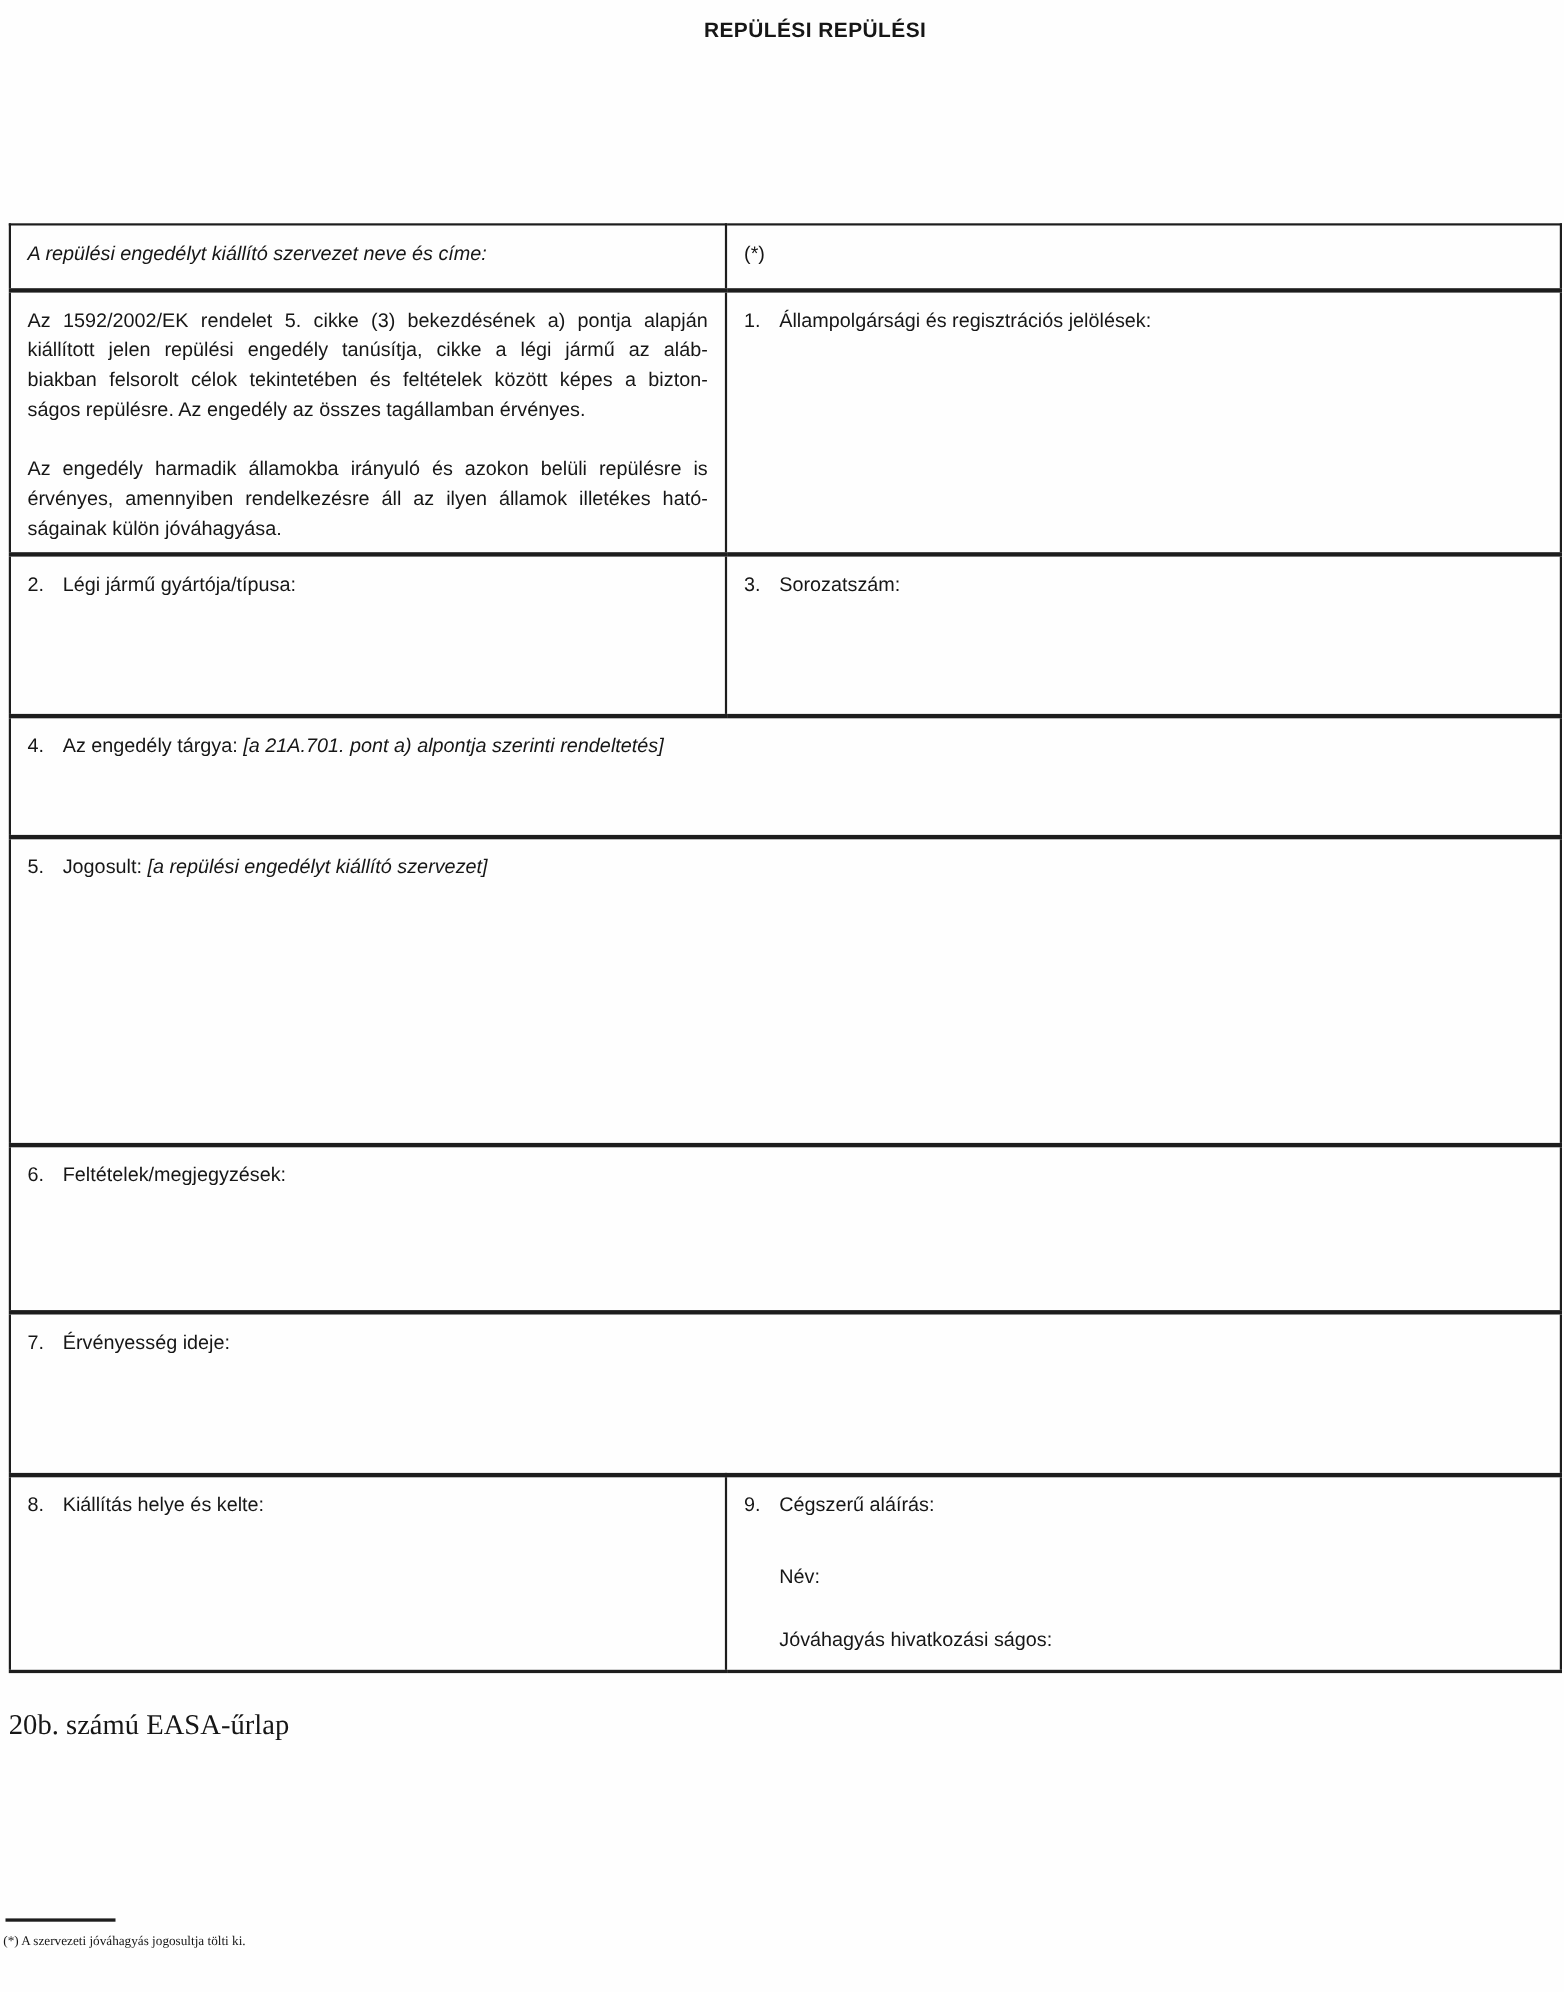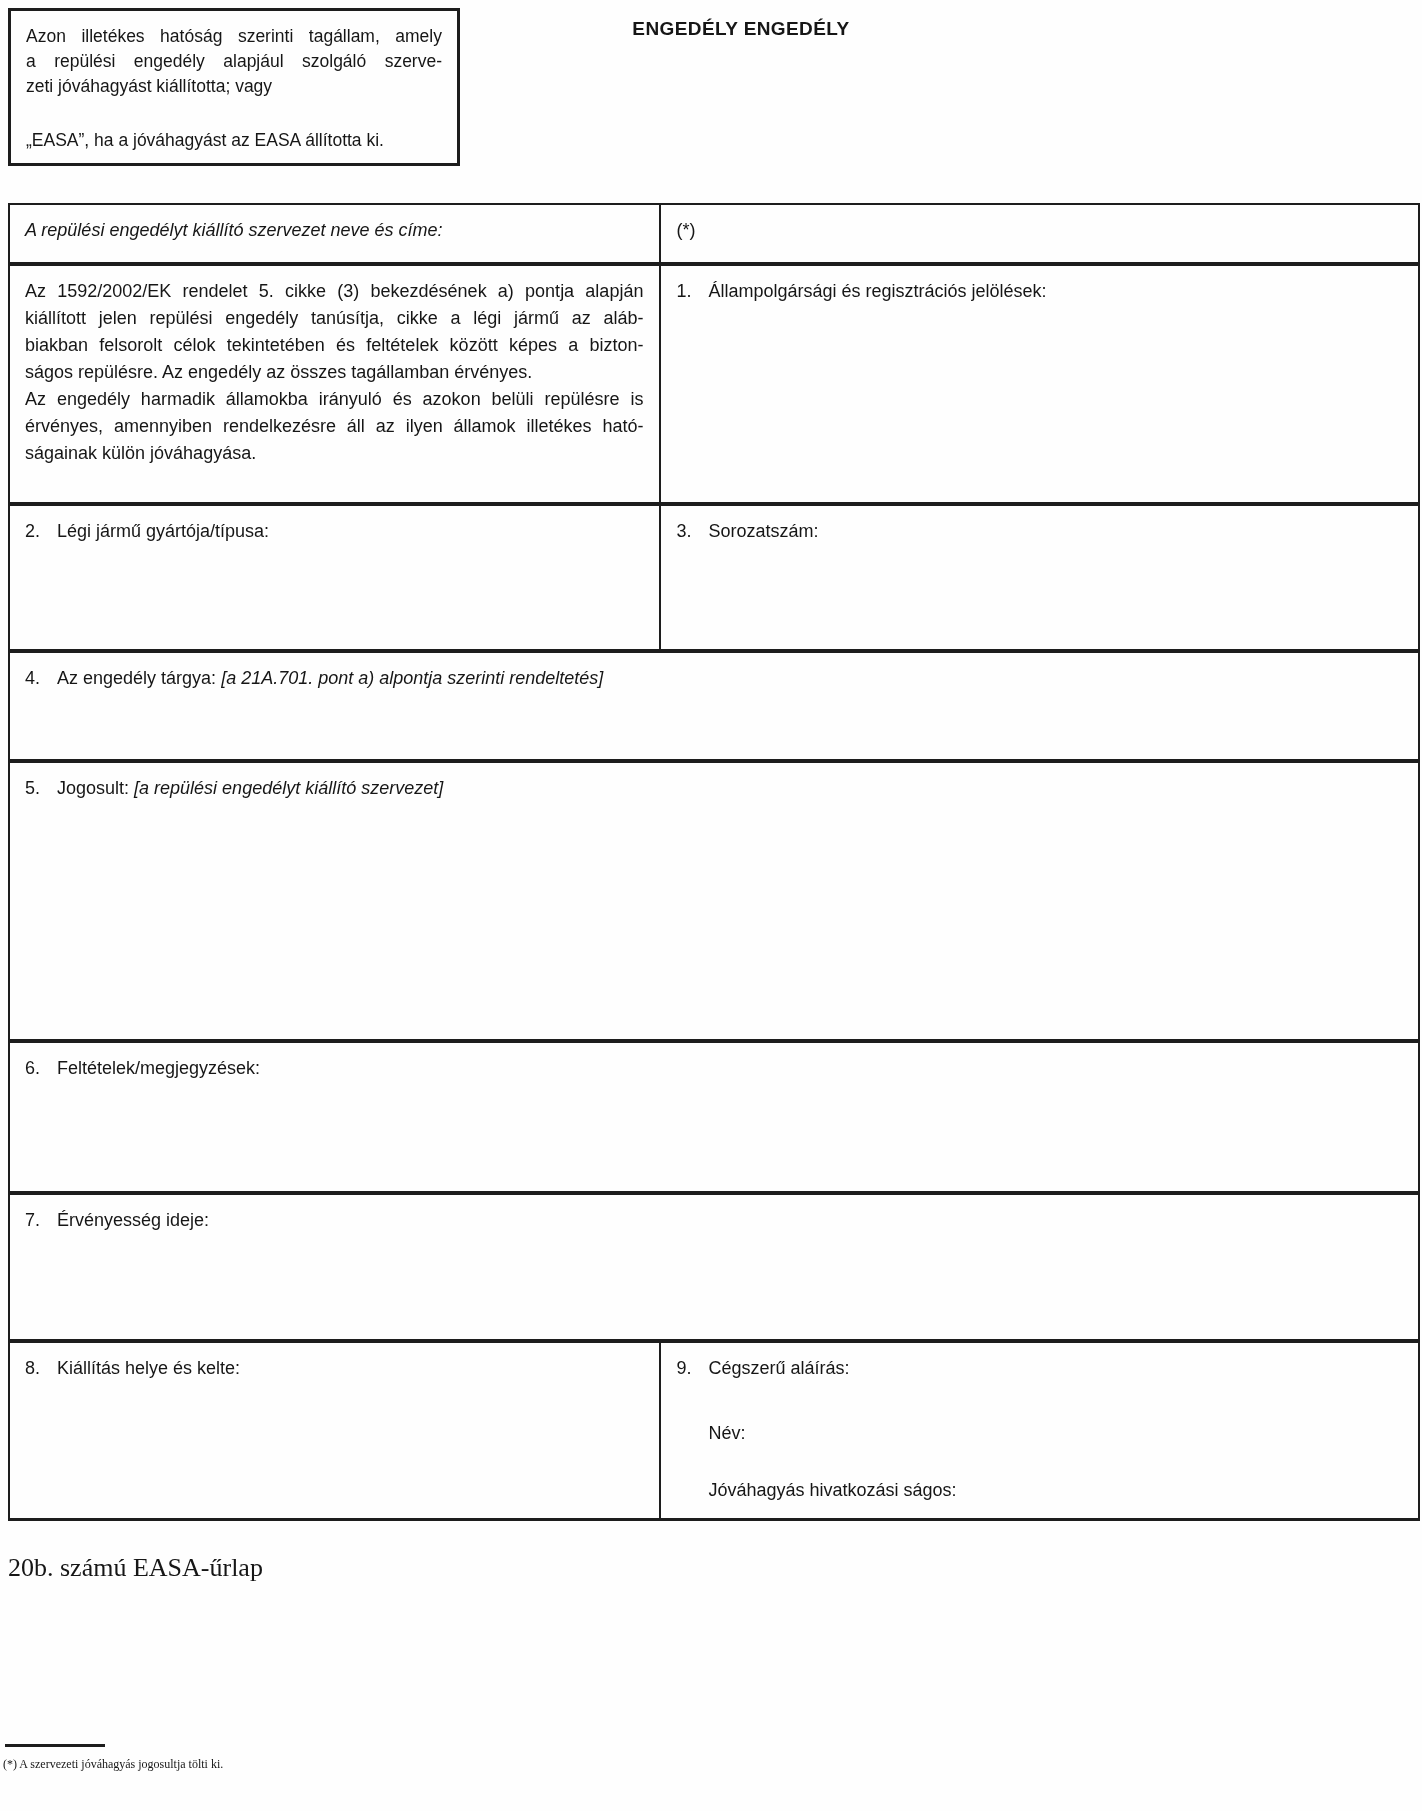--- a/index.html
+++ b/index.html
@@ -67,21 +67,21 @@
     vertical-align: top;
     padding: 12px 16px 0 15px;
     box-sizing: border-box;
   }
   .permit-table tr:last-child td { border-bottom-width: 3px; }
   .col-left  { width: 608px; }
   .col-right { width: 708px; }
 
   .italic { font-style: italic; }
 
-  .statement-p2 { }
+  .statement-p2 { margin-top: 27px; }
 
   .item {
     display: flex;
     align-items: flex-start;
   }
   .item .num {
     width: 32px;
     flex: 0 0 32px;
   }
   .item .hint { font-style: italic; }
@@ -114,28 +114,22 @@
     top: 1757px;
     font-family: "Liberation Serif", serif;
     font-size: 12px;
   }
 </style>
 </head>
 <body>
 
 <div class="page">
 
-  <div class="authority-box">
-    <div class="jline">Azon illetékes hatóság szerinti tagállam, amely</div>
-    <div class="jline">a repülési engedély alapjául szolgáló szerve-</div>
-    <div>zeti jóváhagyást kiállította; vagy</div>
-    <div class="easa-line">„EASA”, ha a jóváhagyást az EASA állította ki.</div>
-  </div>
-
-  <div class="form-title">ENGEDÉLY ENGEDÉLY</div>
+
+  <div class="form-title">REPÜLÉSI REPÜLÉSI</div>
 
   <table class="permit-table">
     <tbody>
         <tr>
       <td class="col-left" style="height:60px;">
         <span class="italic">A repülési engedélyt kiállító szervezet neve és címe:</span>
       </td>
       <td class="col-right">
         <span>(*)</span>
       </td>

